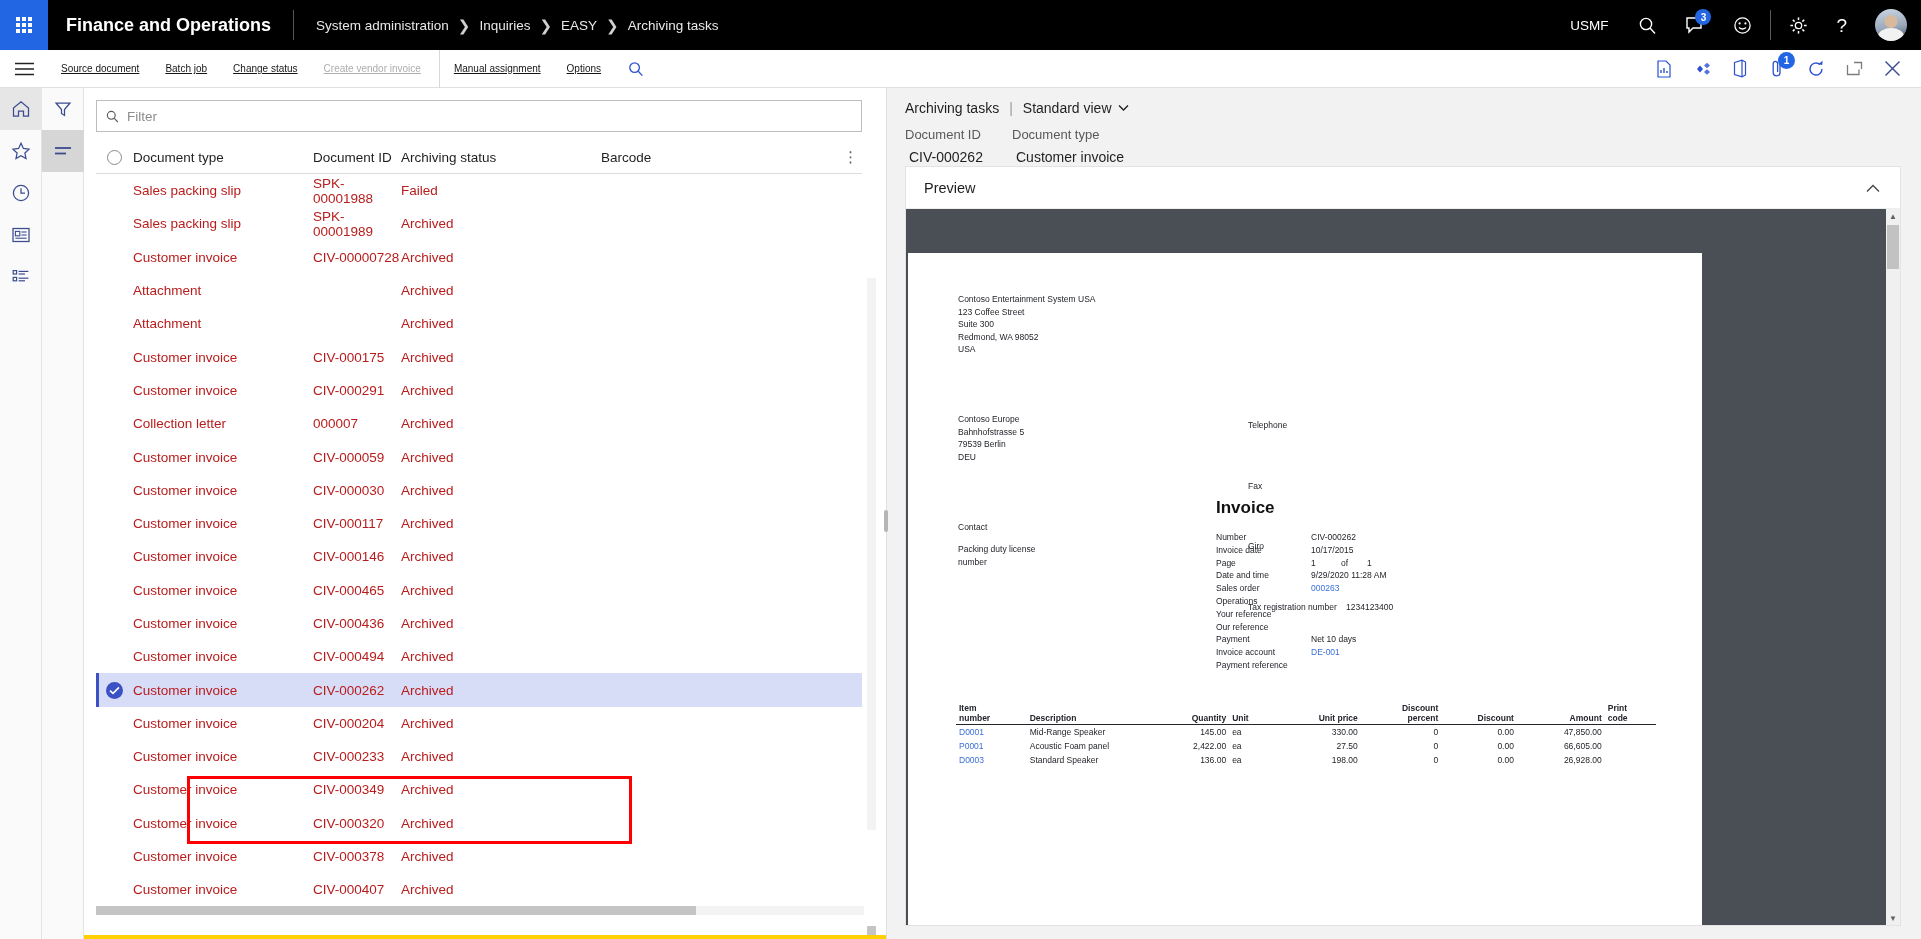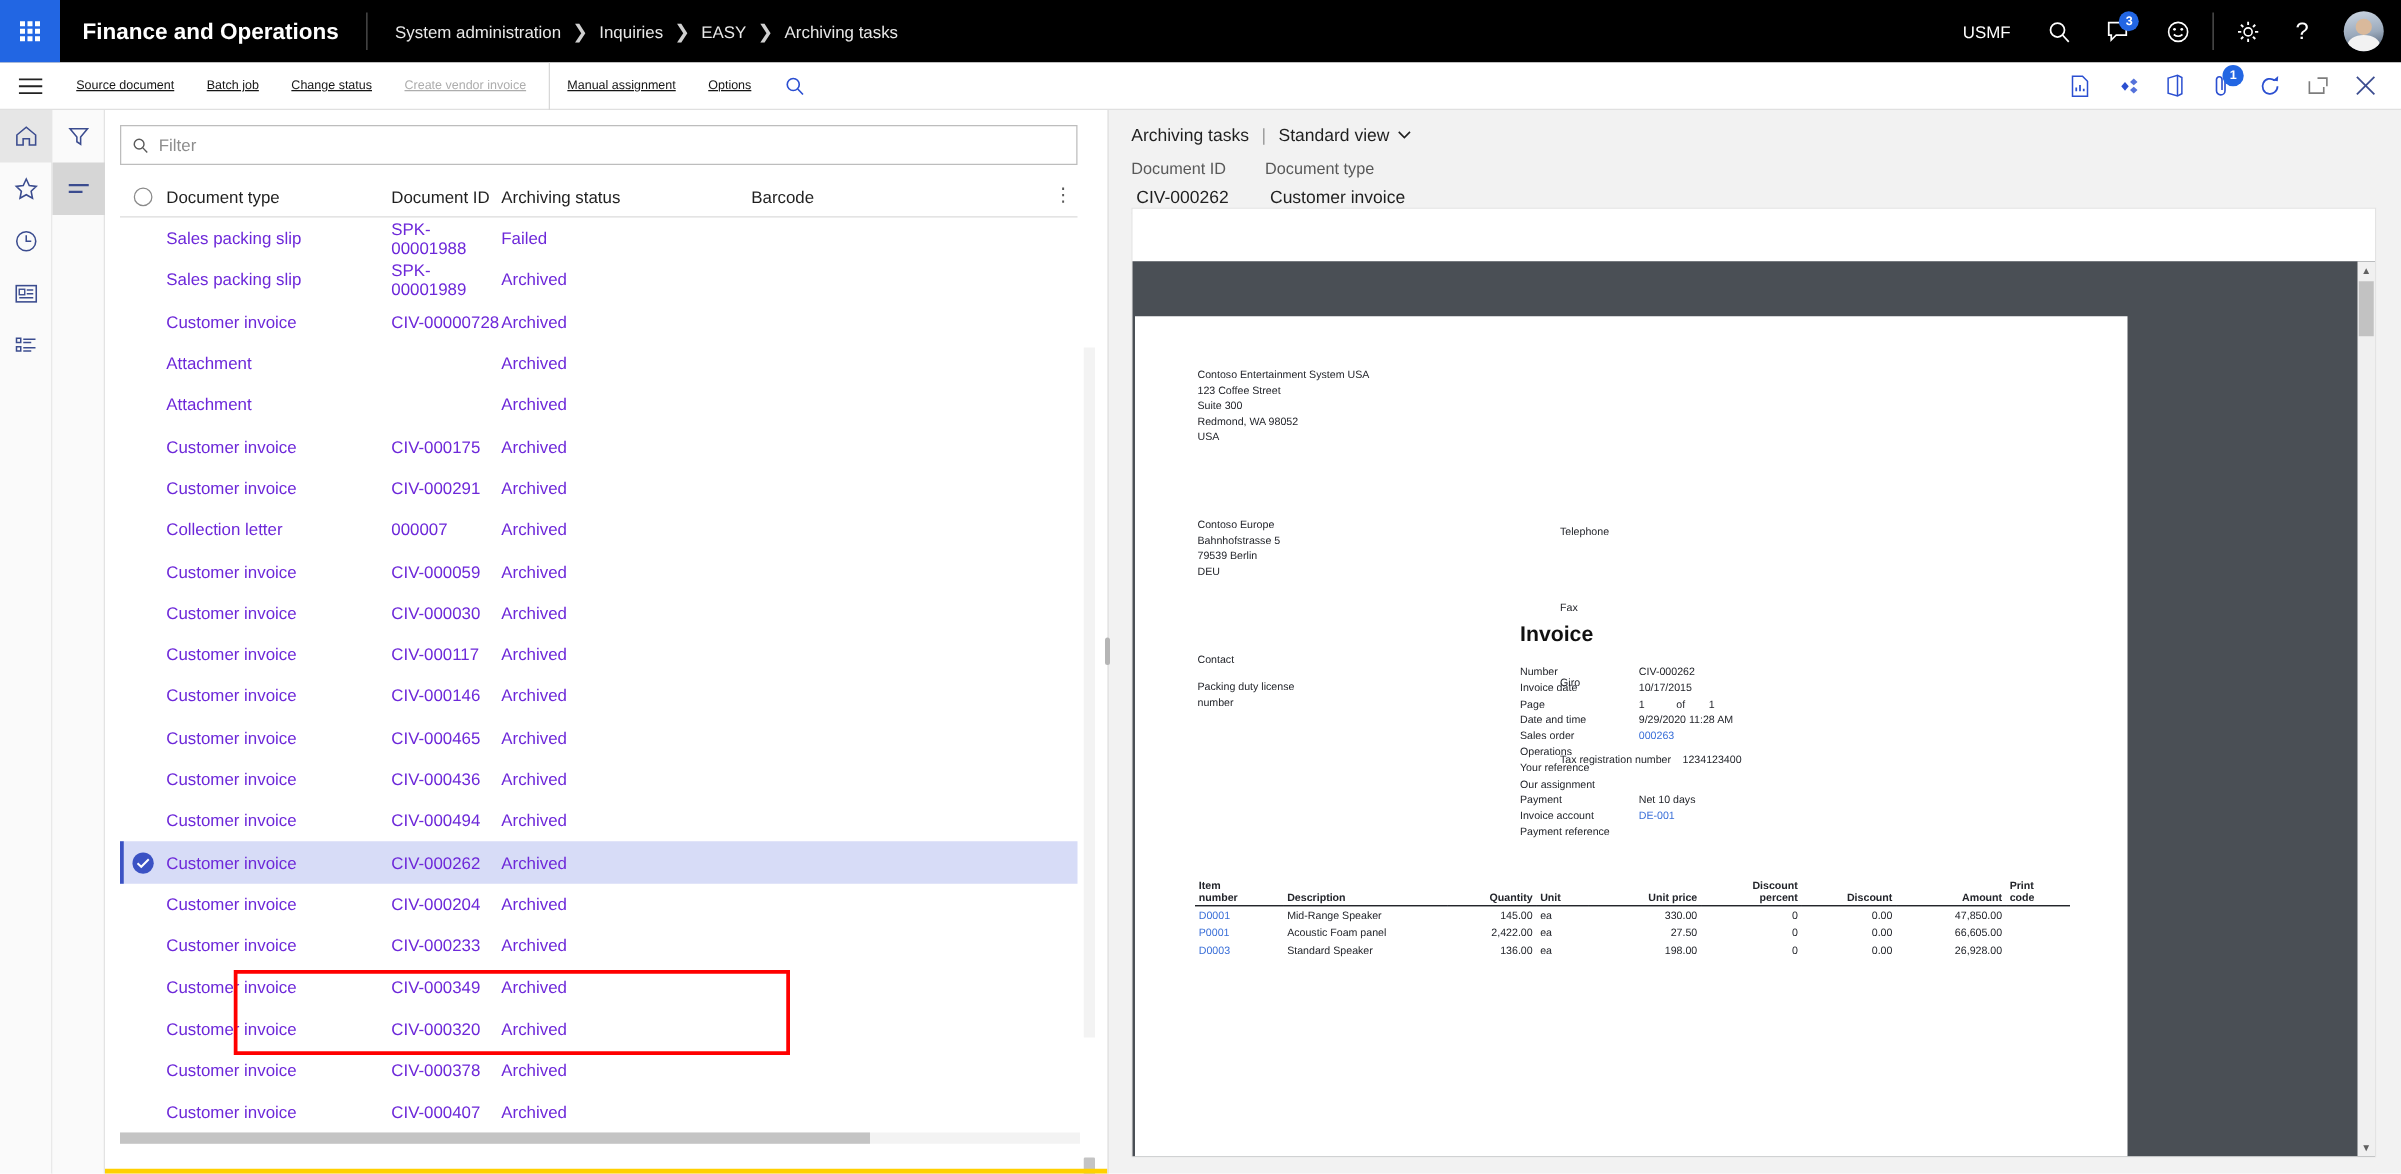--- a/index.html
+++ b/index.html
@@ -157,21 +157,21 @@
   .col-id    { width: 88px;  flex: 0 0 88px; }
   .col-stat  { width: 200px; flex: 0 0 200px; }
   .col-bar   { flex: 1; }
   .grid-menu {
     position: absolute; right: 4px; top: 8px; cursor: pointer;
     color: #5a5a5a; letter-spacing: 0; line-height: 14px; font-size: 15px;
   }
 
   .grid-row {
     display: flex; align-items: center; height: 33.3px;
-    font-size: 13.5px; color: #6d28d9; cursor: pointer; position: relative;
+    font-size: 13.5px; color: #b91c1c; cursor: pointer; position: relative;
   }
   .grid-row.selected { background: #d7dcf7; }
   .grid-row.selected::before {
     content: ""; position: absolute; left: 0; top: 0; bottom: 0;
     width: 3px; background: #3b52c4;
   }
   .chk-on {
     width: 17px; height: 17px; border-radius: 50%; background: #3b52c4;
     display: flex; align-items: center; justify-content: center;
   }
@@ -728,20 +728,28 @@
       <span class="dp-label">Document ID</span>
       <span class="dp-value f-docid">CIV-000262</span>
     </div>
     <div class="dp-field">
       <span class="dp-label">Document type</span>
       <span class="dp-value f-doctype">Customer invoice</span>
     </div>
   </div>
 
   <div class="preview-card">
+    <div class="preview-head">
+      <span>Preview</span>
+      <span class="chev-up">
+        <svg width="14" height="9" viewBox="0 0 14 9">
+            <path d="M1 7.5 L7 1.5 L13 7.5" fill="none" stroke="#444" stroke-width="1.3"></path>
+          </svg>
+      </span>
+    </div>
 
     <div class="doc-viewer">
       <div class="doc-page">
 
         <div class="inv-addr">
           <div>Contoso Entertainment System USA</div>
           <div>123 Coffee Street</div>
           <div>Suite 300</div>
           <div>Redmond, WA 98052</div>
           <div>USA</div>
@@ -806,21 +814,21 @@
             </div>
           <div class="row">
               <span class="k">Operations</span>
               <span class="v"></span>
             </div>
           <div class="row">
               <span class="k">Your reference</span>
               <span class="v"></span>
             </div>
           <div class="row">
-              <span class="k">Our assignment</span>
+              <span class="k">Our reference</span>
               <span class="v"></span>
             </div>
           <div class="row">
               <span class="k">Payment</span>
               <span class="v">Net 10 days</span>
             </div>
           <div class="row">
               <span class="k">Invoice account</span>
               <span class="v link">DE-001</span>
             </div>

